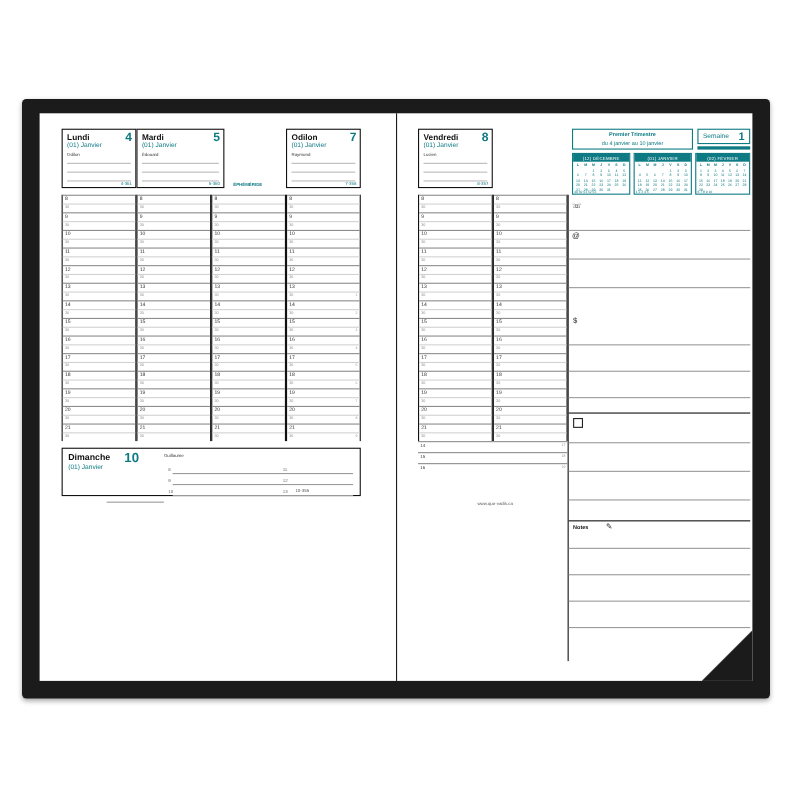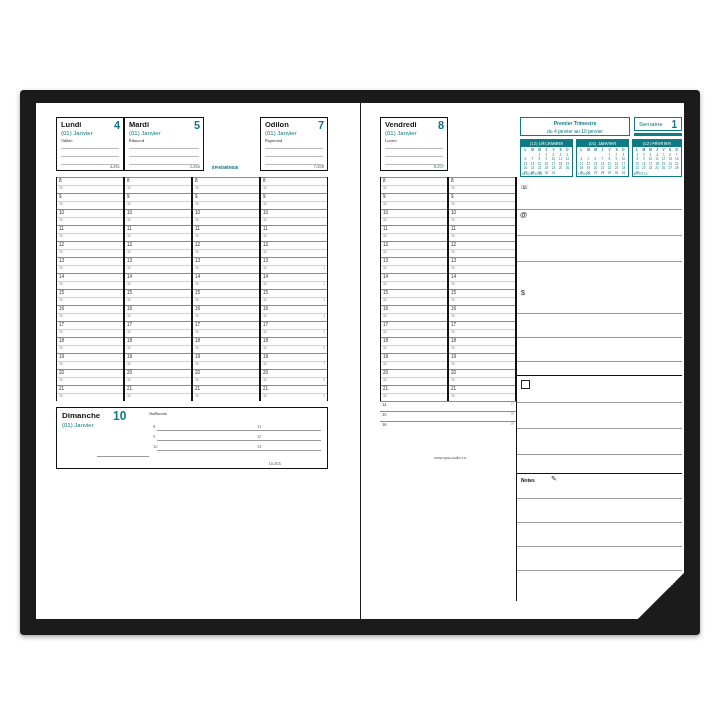--- a/index.html
+++ b/index.html
@@ -881,21 +881,21 @@
 
     <div class="rblock" style="left:481px;top:370px;width:165px;height:128px;">
       <span class="notes-lbl" style="left:4px;top:3px;">Notes</span>
       <span class="pencil" style="left:34px;top:1px;">✎</span>
       <div class="rline" style="top:24px;"></div>
       <div class="rline" style="top:48px;"></div>
       <div class="rline" style="top:72px;"></div>
       <div class="rline" style="top:96px;"></div>
     </div>
 
-    <div id="sunday" style="left:20px;top:304px;width:272px;height:62px;text-align:right;">
+    <div id="sunday" style="left:20px;top:304px;width:272px;height:44px;text-align:right;">
       <div class="s-name">Dimanche</div>
       <div class="s-num">10</div>
       <div class="s-date">(01) Janvier</div>
       <div class="s-saint">Guillaume</div>
       <div class="s-line" style="left:100px;right:6px;top:22px;"></div>
       <div class="s-line" style="left:100px;right:6px;top:32px;"></div>
       <div class="s-line" style="left:100px;right:6px;top:42px;"></div>
       <div class="s-line" style="left:40px;width:52px;top:48px;"></div>
       <div class="s-lab" style="left:96px;top:16px;">8</div>
       <div class="s-lab" style="left:96px;top:26px;">9</div>

